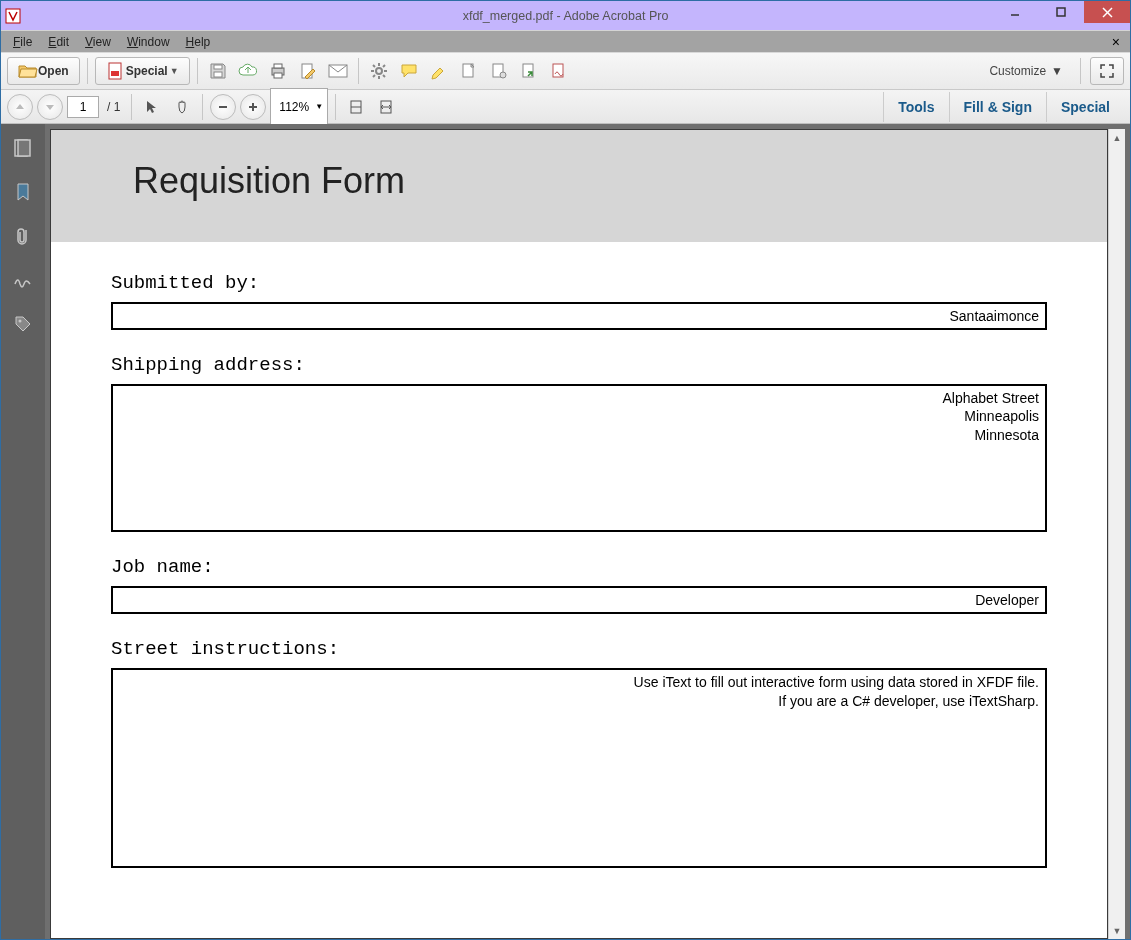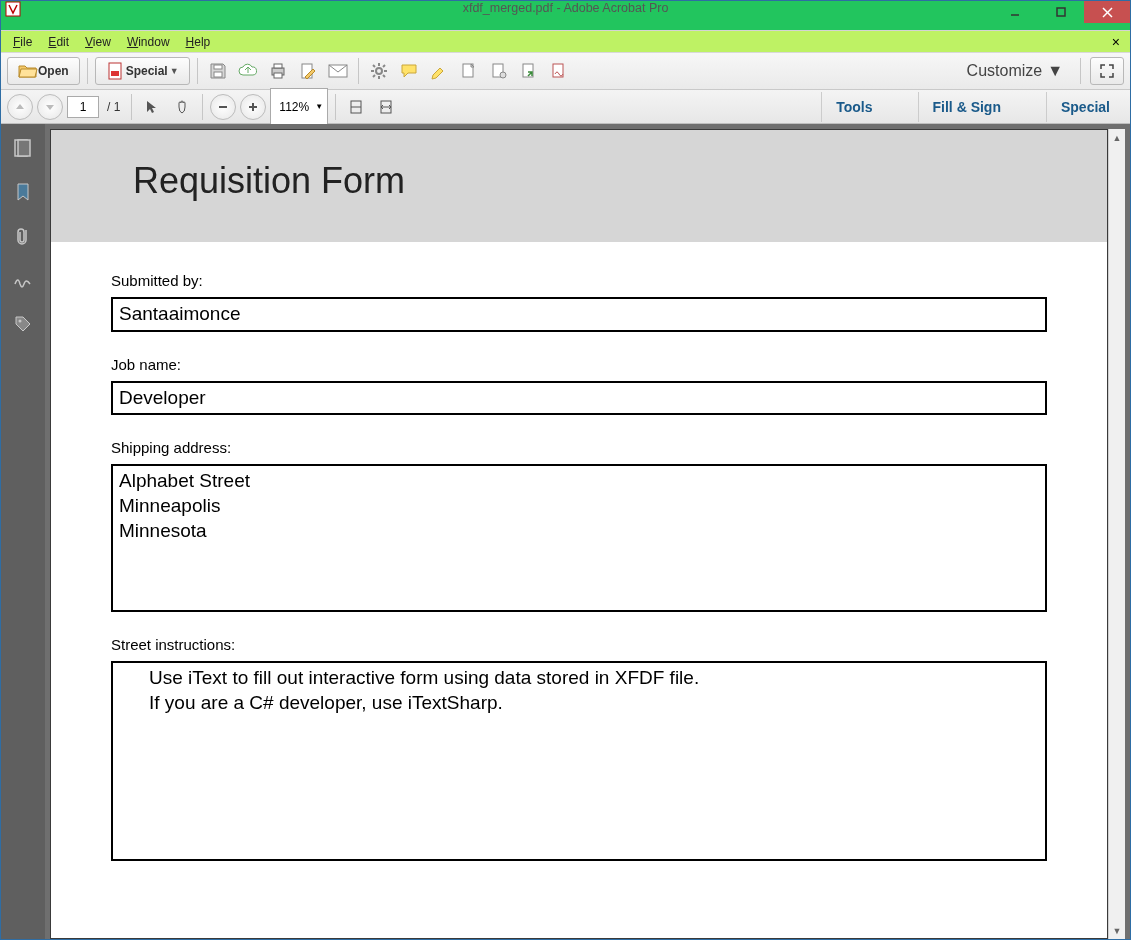--- a/index.html
+++ b/index.html
@@ -11,43 +11,43 @@
     height: 940px;
     overflow: hidden;
     display: flex;
     flex-direction: column;
     border: 1px solid #2e6da4;
   }
 
   
   .titlebar {
     height: 30px;
-    background: #22c55e;
+    background: #c4b5fd;
     border-bottom: 1px solid #d4d4d4;
     display: flex;
-    align-items: flex-start;
+    align-items: center;
     position: relative;
   }
   .titlebar .app-icon { width: 24px; display:flex; justify-content:center; }
   .titlebar .title {
     position:absolute; left:0; right:0; text-align:center;
     color:#555; font-size:12.5px; pointer-events:none;
   }
   .win-btns { margin-left:auto; display:flex; height:100%; }
   .win-btn {
     width:46px; height:22px; display:flex; align-items:center; justify-content:center;
     color:#444;
   }
   .win-btn.close { background:#c75050; color:#fff; width:46px; height:22px;}
   .win-btn svg { display:block; }
 
   
   .menubar {
     height: 22px;
-    background:#bef264;
+    background:#a3a3a3;
     border-bottom:1px solid #d9d9d9;
     display:flex; align-items:center;
     padding: 0 4px;
     position:relative;
   }
   .menubar .menu-item { padding: 2px 8px; color:#222; }
   .menubar .menu-item u { text-decoration: underline; }
   .menubar .mb-close { margin-left:auto; font-size:14px; padding:0 6px; }
 
   
@@ -65,21 +65,21 @@
     border-radius:3px;
     background:linear-gradient(#fdfdfd,#e9e9e9);
     height:28px;
     font-size:12px; font-weight:600; color:#333;
   }
   .tb-btn.small { padding:4px 6px; }
   .tb-btn .caret { font-size:9px; color:#555; margin-left:2px; }
   .tb-sep { width:1px; height:26px; background:#c6c6c6; margin:0 3px; }
   .tb-icon { width:20px; height:20px; display:flex; align-items:center; justify-content:center; }
   .toolbar .right { margin-left:auto; display:flex; align-items:center; gap:6px;}
-  .customize { font-size:16px; color:#444; padding:4px 8px; display:flex; align-items:center; gap:5px;}
+  .customize { font-size:12px; color:#444; padding:4px 8px; display:flex; align-items:center; gap:5px;}
 
   
   .toolbar2 {
     background: linear-gradient(#f4f4f4,#e7e7e7);
     border-bottom:1px solid #bfbfbf;
     display:flex; align-items:center;
     padding:3px 6px; gap:4px;
     height:34px;
   }
   .circ-btn {
@@ -100,21 +100,21 @@
   }
   .zoom-box .caret { font-size:8px; }
   .sq-btn {
     width:26px; height:26px; border:1px solid transparent;
     display:flex; align-items:center; justify-content:center;
     border-radius:3px;
   }
   .tools-right { margin-left:auto; display:flex; align-items:center; }
   .panel-tab {
     padding: 7px 14px; font-size:14px; font-weight:600;
-    color:#1a5a8a; border-left:1px solid #ccc;margin-left:31px;
+    color:#1a5a8a; border-left:1px solid #ccc;
   }
 
   
   .main {
     flex:1; display:flex; background:#fff; min-height:0;
   }
   .navpane {
     width:44px; background:#5f5f5f;
     display:flex; flex-direction:column; align-items:center;
     padding-top:12px; gap:20px;
@@ -128,24 +128,24 @@
     border:1px solid #3a3a3a;
   }
   .doc-header {
     background:#d6d6d6; padding: 30px 60px 40px 60px;
   }
   .doc-header h1 {
     font-family: Arial, sans-serif; font-weight:400; font-size:36px; color:#222;margin-left:22px;
   }
   .doc-body { padding: 30px 60px; font-family: Arial, sans-serif; font-size:18px; color:#000;}
   .field-group { margin-bottom: 24px; }
-  .field-label { margin-bottom: 8px; font-size:15px;}
+  .field-label { margin-bottom: 8px; font-size:19px;font-family:Liberation Mono, monospace;}
   .field-box {
-    border:2px solid #000; padding:3px 6px; font-size:19px; line-height:1.3;
-    white-space:pre-line; min-height:28px;
+    border:2px solid #000; padding:3px 6px; font-size:14px; line-height:1.3;
+    white-space:pre-line; min-height:28px;text-align:right;
   }
   .field-box.tall { min-height:148px; }
   .field-box.xtall { min-height:200px;padding-left:36px; }
 
   .vscroll {
     width:17px; background:#f0f0f0; border-left:1px solid #d0d0d0;
     position:relative;
   }
   .vscroll .arrow { position:absolute; left:0; right:0; height:17px;
     display:flex; align-items:center; justify-content:center; font-size:9px; color:#666;
@@ -440,28 +440,28 @@
     <div class="doc-scroll">
       <div class="doc-header">
         <h1>Requisition Form</h1>
       </div>
       <div class="doc-body">
         <div class="field-group">
           <div class="field-label">Submitted by:</div>
           <div class="field-box">Santaaimonce</div>
         </div>
         <div class="field-group">
-          <div class="field-label">Job name:</div>
-          <div class="field-box">Developer</div>
-        </div>
-        <div class="field-group">
           <div class="field-label">Shipping address:</div>
           <div class="field-box tall">Alphabet Street
 Minneapolis
 Minnesota</div>
+        </div>
+        <div class="field-group">
+          <div class="field-label">Job name:</div>
+          <div class="field-box">Developer</div>
         </div>
         <div class="field-group">
           <div class="field-label">Street instructions:</div>
           <div class="field-box xtall">Use iText to fill out interactive form using data stored in XFDF file.
 If you are a C# developer, use iTextSharp.</div>
         </div>
       </div>
     </div>
     <div class="vscroll">
       <div class="arrow up">▲</div>

